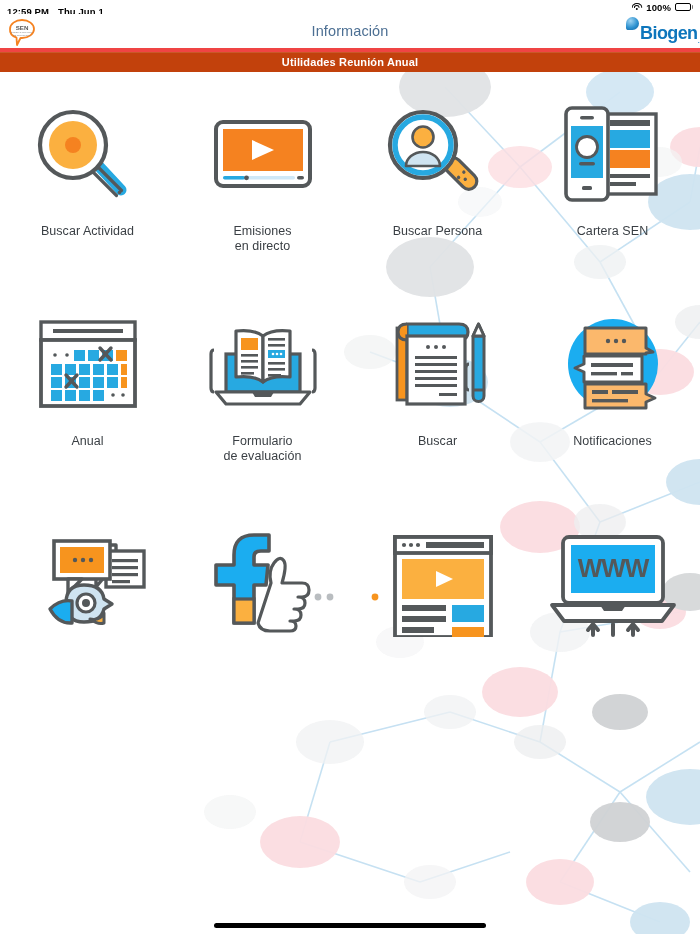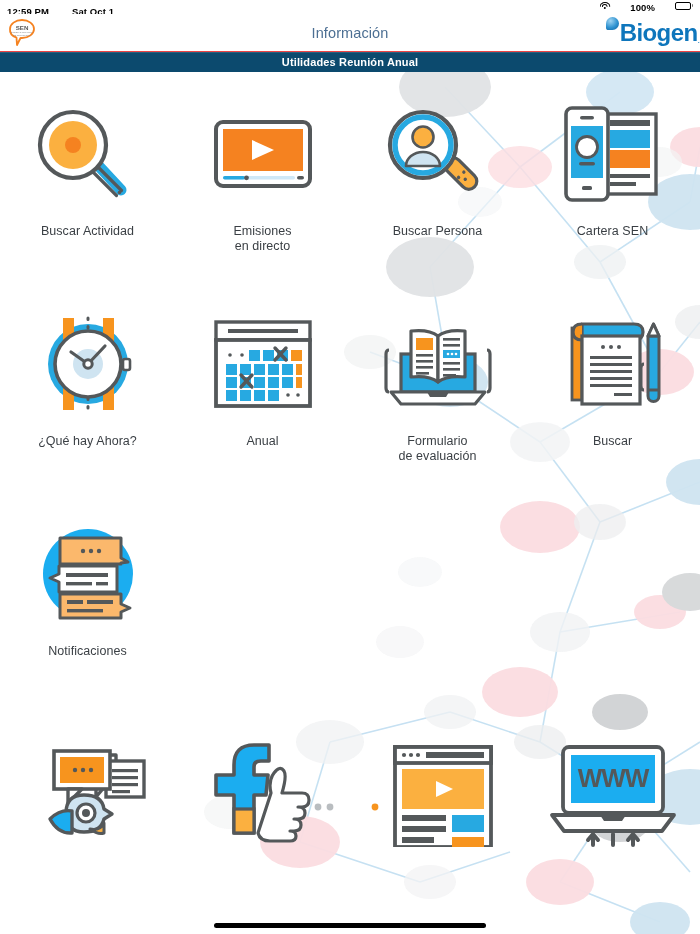--- a/index.html
+++ b/index.html
@@ -13,52 +13,52 @@
   }
   #app { position:relative; width:700px; height:934px; overflow:hidden; background:#fff; }
 
   
   .statusbar{
     position:relative; height:14px; width:100%;
     display:flex; align-items:center; justify-content:space-between;
     padding:0 7px; font-size:9.5px; font-weight:bold; color:#000;
     letter-spacing:.1px; z-index:40; background:#fff;
   }
-  .sb-left{ display:flex; gap:23px; align-items:center;margin-top:8px; }
-  .sb-right{ display:flex; gap:20px; align-items:flex-start; }
+  .sb-left{ display:flex; gap:9px; align-items:center;margin-top:8px; }
+  .sb-right{ display:flex; gap:4px; align-items:center; }
   .wifi-ico{ display:inline-block; width:11px; height:9px; position:relative; }
   .wifi-ico i{ position:absolute; left:50%; border:1.2px solid #000; border-bottom:none;
      border-radius:50% 50% 0 0 / 100% 100% 0 0; transform:translateX(-50%); }
   .wifi-ico i:nth-child(1){ width:11px; height:5px; top:0; }
   .wifi-ico i:nth-child(2){ width:6.5px; height:3.2px; top:2.4px; }
   .wifi-ico i:nth-child(3){ width:2.4px; height:2.4px; top:5.2px; background:#000; border-radius:50%; border:none; }
   .batt{ display:inline-flex; align-items:center; }
   .batt .shell{ width:16px; height:8px; border:1px solid #000; border-radius:2px; padding:1px; }
   .batt .fill{ width:100%; height:100%; background:#000; border-radius:1px; }
   .batt .cap{ width:1.5px; height:3.5px; background:#777; margin-left:.5px; border-radius:0 1px 1px 0;}
 
   
   .navbar{
     position:relative; height:38px; width:100%;
     display:flex; align-items:center; justify-content:center;
-    background:#fff; z-index:40; border-bottom:1px solid #ef4444;
+    background:#fff; z-index:40; border-bottom:4px solid #ef4444;
   }
   .nav-title{ font-size:14.5px; color:#4c6f93; letter-spacing:.1px; }
   .sen-logo{ position:absolute; left:6px; top:2px; width:34px; height:34px; }
   .biogen-logo{ position:absolute; right:0px; top:4px; height:30px; display:flex; align-items:center; }
-  .biogen-word{ font-size:24px; font-weight:bold; color:#0e76bc; letter-spacing:-.6px;
+  .biogen-word{ font-size:18px; font-weight:bold; color:#0e76bc; letter-spacing:-.6px;
      font-family:"Liberation Sans", sans-serif; line-height:1; }
   .biogen-dot{ width:13px; height:13px; border-radius:50% 50% 50% 20%;
      background:radial-gradient(circle at 35% 30%, #9fd4f2 0%, #2e92d0 55%, #0b5f9e 100%);
      margin-right:1px; align-self:flex-start; margin-top:-1px; }
   .biogen-tm{ font-size:9px; color:#0e76bc; align-self:flex-end; margin-bottom:3px; }
 
   
   .section-bar{
-    height:20px; width:100%; background:#0c4a6e;
+    height:20px; width:100%; background:#c2410c;
     display:flex; align-items:center; justify-content:center;
     color:#fff; font-size:11px; font-weight:bold; letter-spacing:.15px;
     position:relative; z-index:30;
     box-shadow: inset 0 1px 0 rgba(255,255,255,.12);
   }
 
   
   .bg-net{ position:absolute; left:0; top:52px; width:700px; height:882px; z-index:0; pointer-events:none; }
 
   
@@ -92,21 +92,21 @@
   }
 </style>
 </head>
 <body>
 
 <div id="app">
 
   <div class="statusbar">
     <div class="sb-left">
       <span>12:59 PM</span>
-      <span>Sat Oct 1</span>
+      <span>Thu Jun 1</span>
     </div>
     <div class="sb-right">
       <span class="wifi-ico">
           <i></i>
           <i></i>
           <i></i>
         </span>
       <span>100%</span>
       <span class="batt">
         <span class="shell"><span class="fill"></span></span>
@@ -278,40 +278,20 @@
             <rect x="22" y="12" width="14" height="3.6" rx="1.8" fill="#54585a"></rect>
             <rect x="13" y="22" width="32" height="52" fill="#27a9e1"></rect>
             <circle cx="29" cy="43" r="10.5" fill="#fff" stroke="#54585a" stroke-width="2.8"></circle>
             <rect x="21" y="58" width="16" height="3.6" rx="1.8" fill="#54585a"></rect>
             <rect x="24" y="82" width="10" height="4" rx="1.6" fill="#54585a"></rect>
           </svg>
         </div>
         <div class="cap">Cartera SEN</div>
       </div>
 
-      <div class="tile">
-        <div class="art">
-          <svg width="110" height="100" viewBox="0 0 110 100">
-            <circle cx="55" cy="50" r="40" fill="#27a9e1"></circle>
-            <rect x="30" y="4" width="11" height="92" fill="#f7941e"></rect>
-            <rect x="70" y="4" width="11" height="92" fill="#f7941e"></rect>
-            <g stroke="#54585a" stroke-width="3" stroke-linecap="round" stroke-dasharray="1.5 7">
-              <line x1="55" y1="4" x2="55" y2="16"></line>
-              <line x1="55" y1="84" x2="55" y2="96"></line>
-            </g>
-            <rect x="90" y="45" width="7" height="11" rx="2" fill="#fff" stroke="#54585a" stroke-width="2.6"></rect>
-            <circle cx="55" cy="50" r="33" fill="#fff" stroke="#54585a" stroke-width="3.6"></circle>
-            <circle cx="55" cy="50" r="15" fill="#cfe4f1"></circle>
-            <line x1="55" y1="50" x2="38" y2="38" stroke="#54585a" stroke-width="3.2" stroke-linecap="round"></line>
-            <line x1="55" y1="50" x2="72" y2="32" stroke="#54585a" stroke-width="3.2" stroke-linecap="round"></line>
-            <circle cx="55" cy="50" r="4.2" fill="#fff" stroke="#54585a" stroke-width="3"></circle>
-          </svg>
-        </div>
-        <div class="cap">¿Qué hay Ahora?</div>
-      </div>
 
       <div class="tile">
         <div class="art">
           <svg width="110" height="100" viewBox="0 0 110 100">
             <rect x="8" y="8" width="94" height="18" fill="#fff" stroke="#54585a" stroke-width="3.4"></rect>
             <rect x="20" y="15" width="70" height="4" fill="#54585a"></rect>
             <rect x="8" y="26" width="94" height="66" fill="#fff" stroke="#54585a" stroke-width="3.8"></rect>
             <g fill="#27a9e1">
               <rect x="41" y="36" width="11" height="11"></rect>
                 <rect x="55" y="36" width="11" height="11"></rect>

